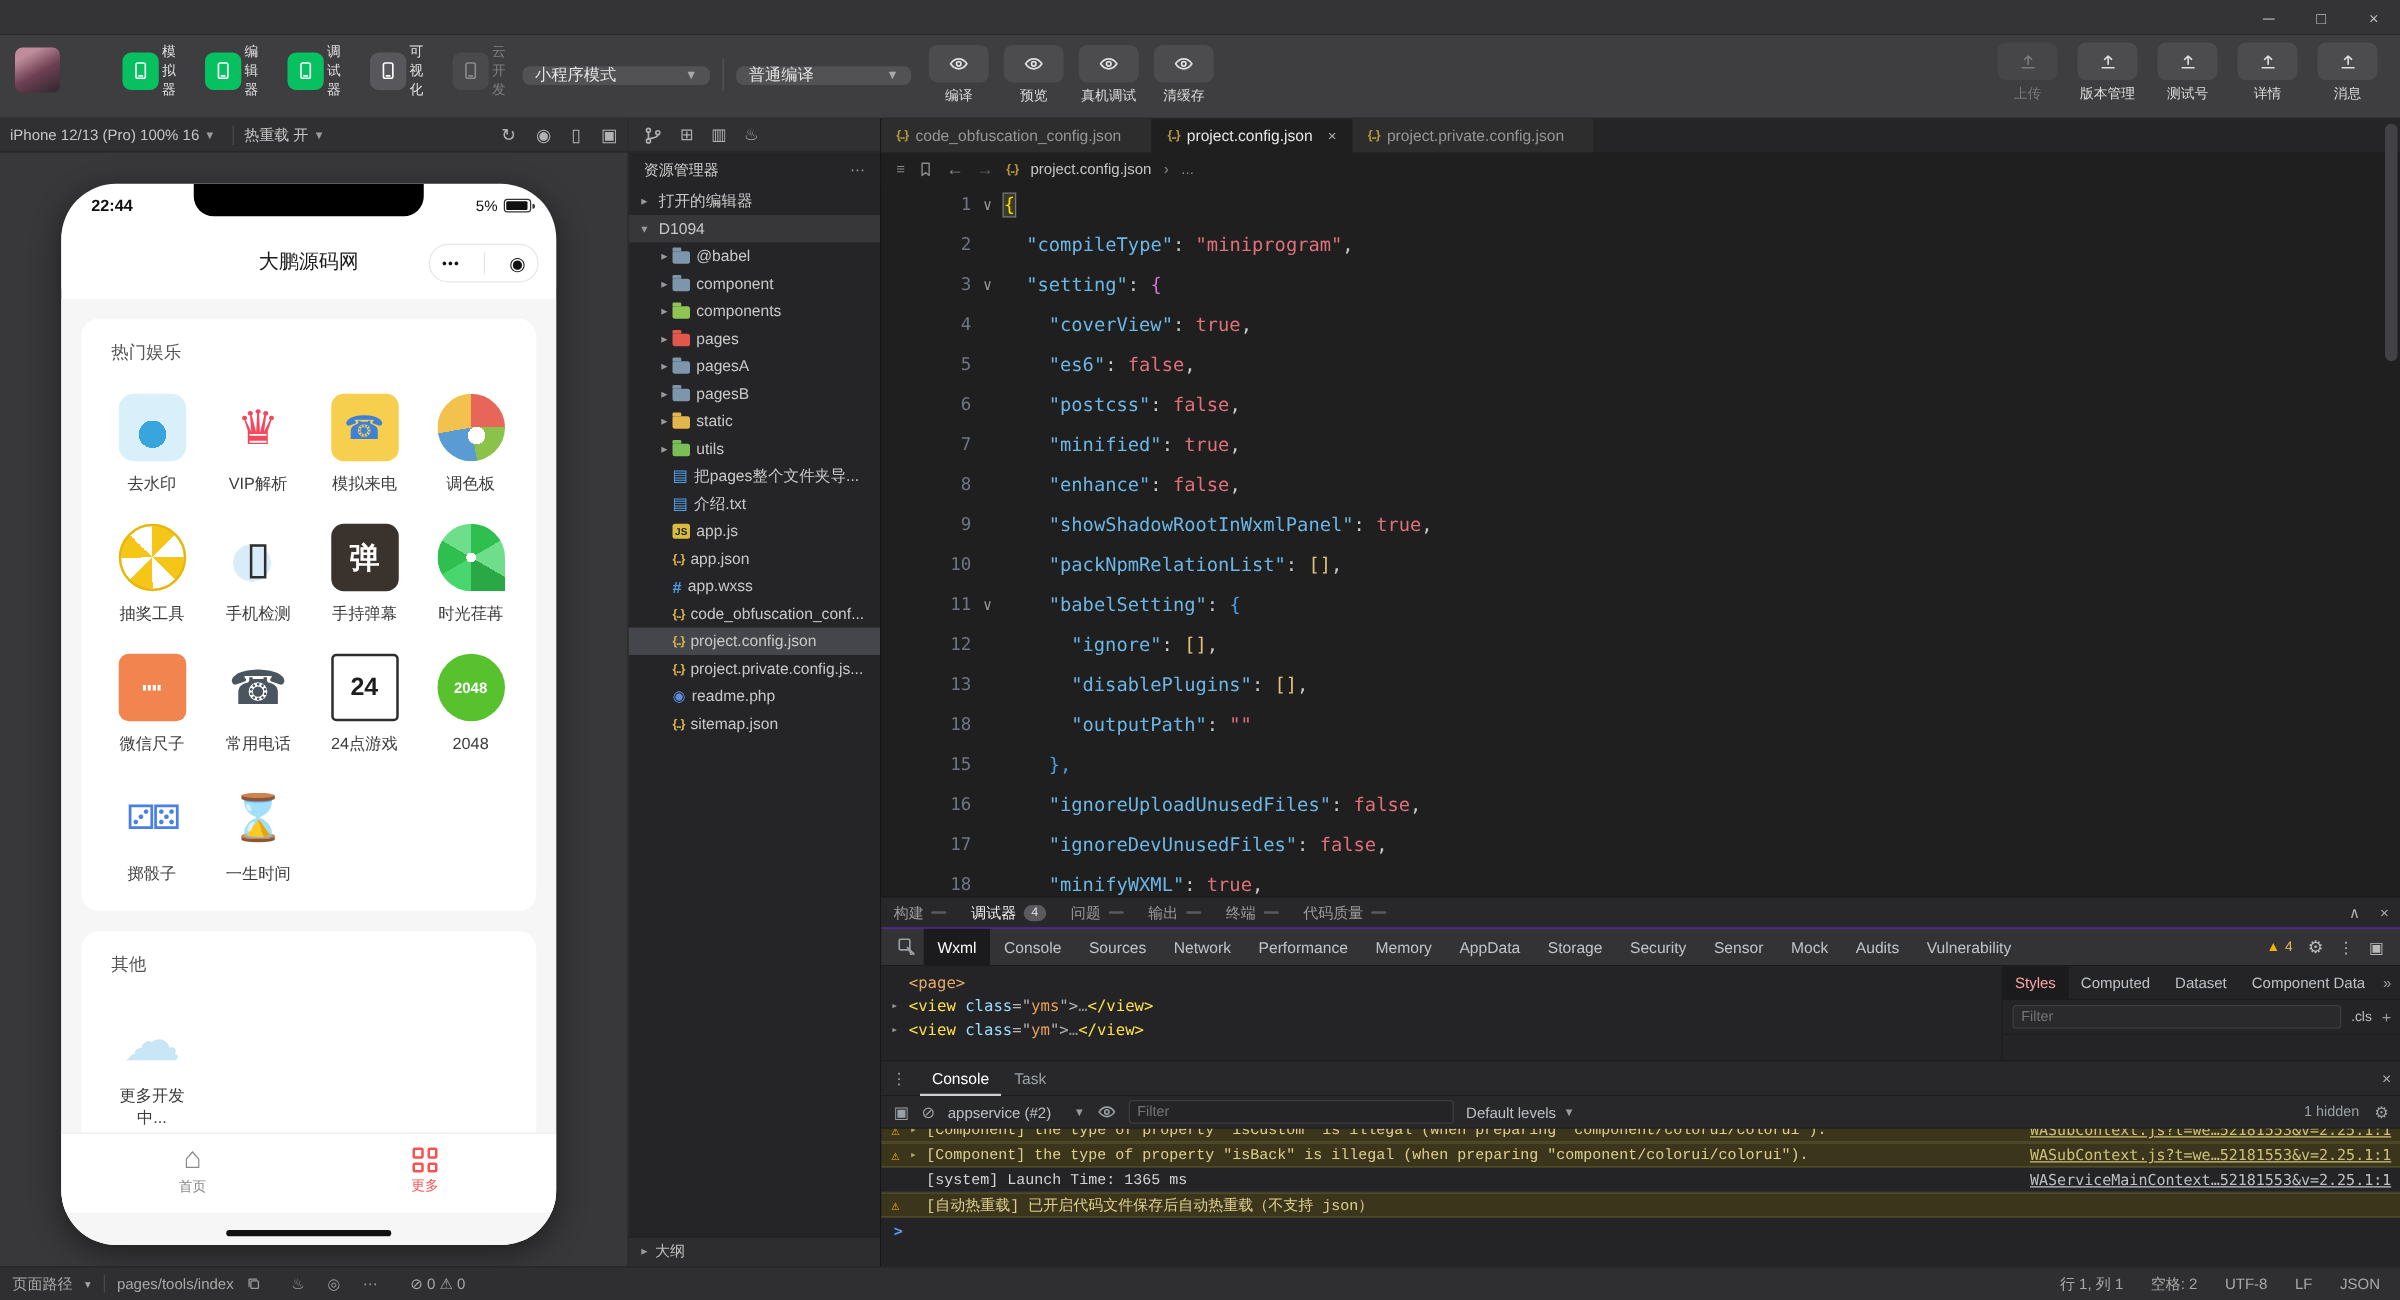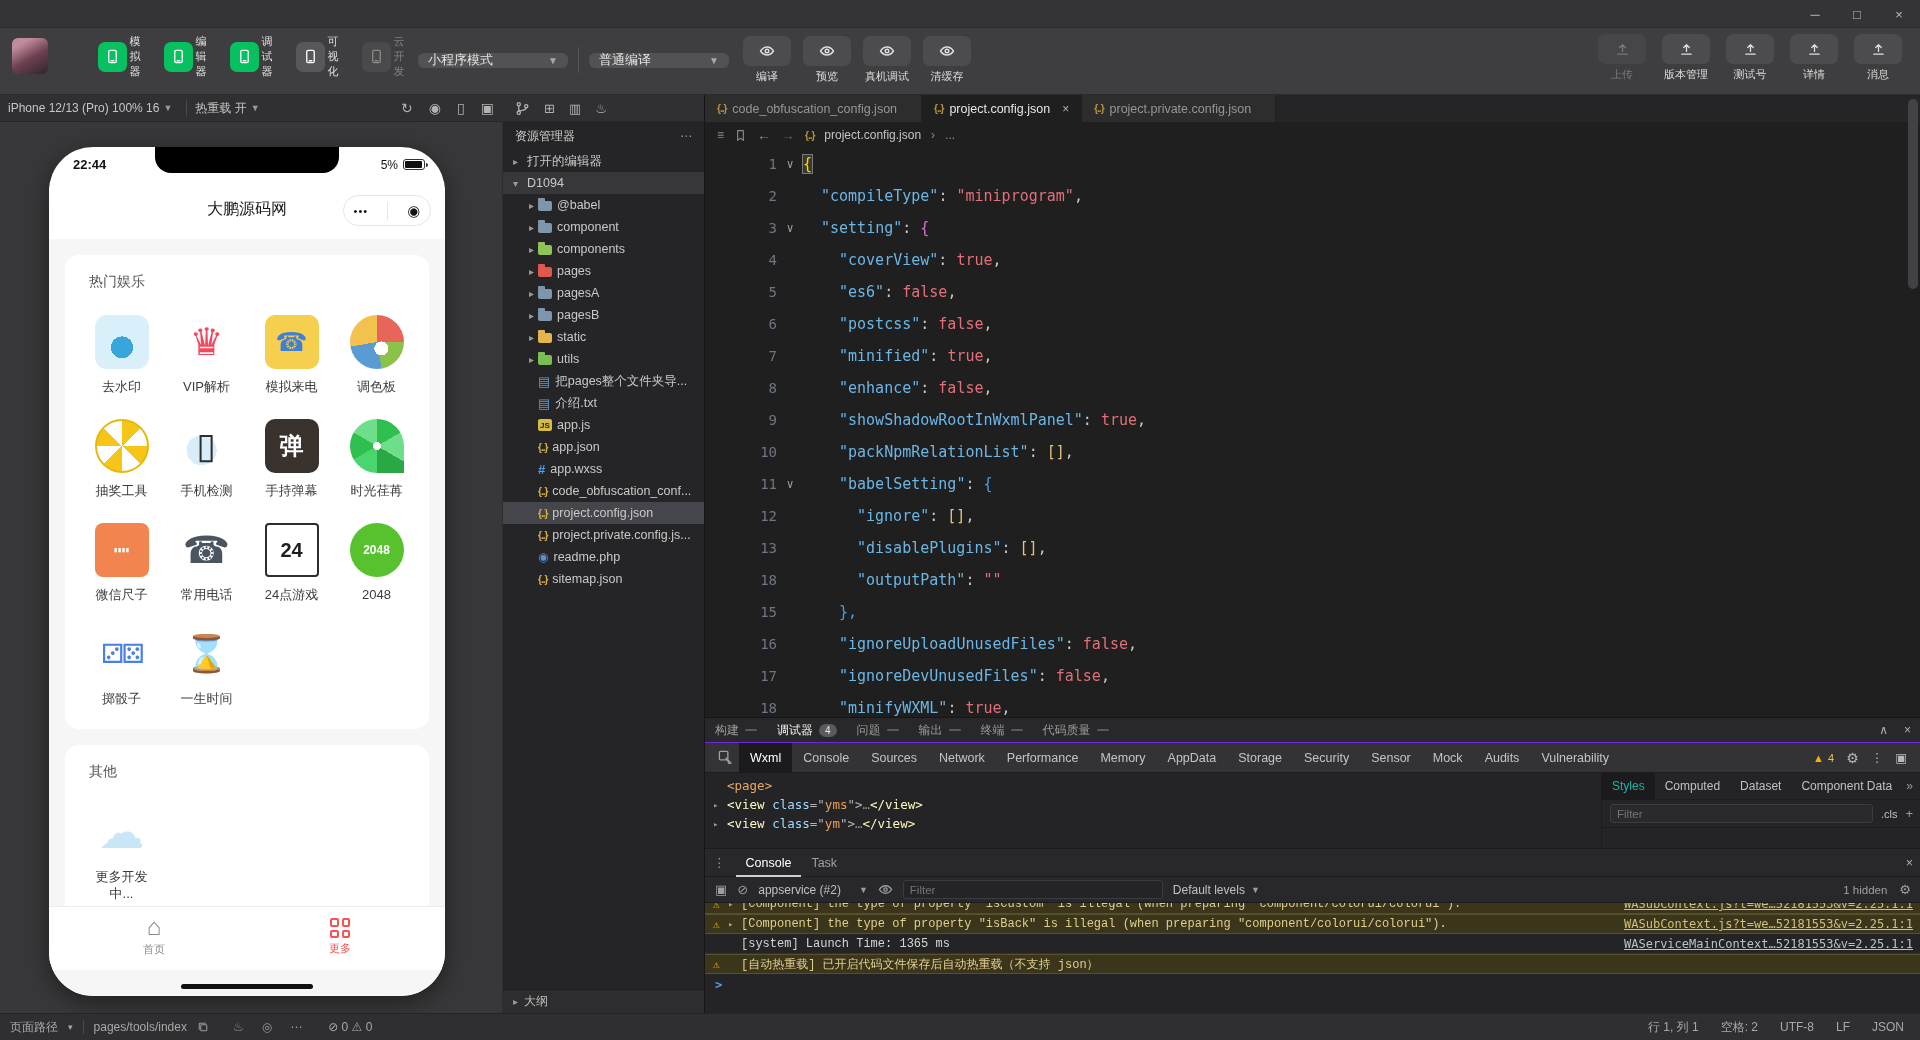--- a/index.html
+++ b/index.html
@@ -144,30 +144,30 @@
   .dt-tab{padding:0 11px;height:30px;display:flex;align-items:center;}
   .dt-tab.active{background:#1b1b1d;color:#fff;}
   #dt-right{margin-left:auto;display:flex;align-items:center;gap:12px;padding-right:8px;}
   #warn-count{color:#f0b400;font-size:11px;display:flex;align-items:center;gap:4px;}
   #warn-count .n{color:#e8c15c;}
   .dt-gear{color:#b8b8b8;font-size:14px;}
   #dt-split{position:relative;height:76px;display:flex;border-bottom:1px solid #1c1c1e;}
   #wxml-pane{flex:1;overflow:hidden;padding:3px 0 0 8px;background:#242426;}
   .wx-line{height:19px;display:flex;align-items:center;white-space:pre;font-size:12.5px;}
   .wx-arrow{width:14px;color:#9a9a9a;font-size:9px;flex:none;}
-  .tk-wt{color:#fef9c3;}
+  .tk-wt{color:#fde047;}
   .tk-wt2{color:#e8a968;}
   .tk-wa{color:#9cdcfe;}
   .tk-wv{color:#e8a05c;}
   .tk-wp{color:#b5b5b5;}
   .tk-wd{color:#8a8a8a;}
   #styles-pane{width:320px;border-left:1px solid #1c1c1e;background:#242426;display:flex;flex-direction:column;}
   #styles-tabs{height:27px;display:flex;align-items:center;font-size:12px;color:#bdc1c6;border-bottom:1px solid #1c1c1e;}
   .st-tab{padding:0 10px;height:27px;display:flex;align-items:center;}
-  .st-tab.active{background:#1b1b1d;color:#14b8a6;}
+  .st-tab.active{background:#1b1b1d;color:#fca5a5;}
   #styles-tabs .chev{margin-left:auto;padding-right:8px;color:#9a9a9a;}
   #styles-filter{height:28px;display:flex;align-items:center;padding:0 8px;gap:8px;border-bottom:1px solid #1c1c1e;}
   #styles-filter input{flex:1;background:#2a2a2c;border:1px solid #3c3c3e;border-radius:3px;height:19px;color:#ccc;font-size:11.5px;padding:0 6px;outline:none;}
   #styles-filter .cls{color:#bdc1c6;font-size:11px;}
   #styles-filter .plus{color:#9a9a9a;}
 
   
   #console-tabs{height:28px;background:#28282a;display:flex;align-items:center;padding:0 8px;gap:4px;border-bottom:1px solid #1c1c1e;font-size:12.5px;}
   #console-tabs .dots{color:#9a9a9a;margin-right:6px;}
   .con-tab{padding:0 10px;height:28px;display:flex;align-items:center;color:#9aa0a6;}

